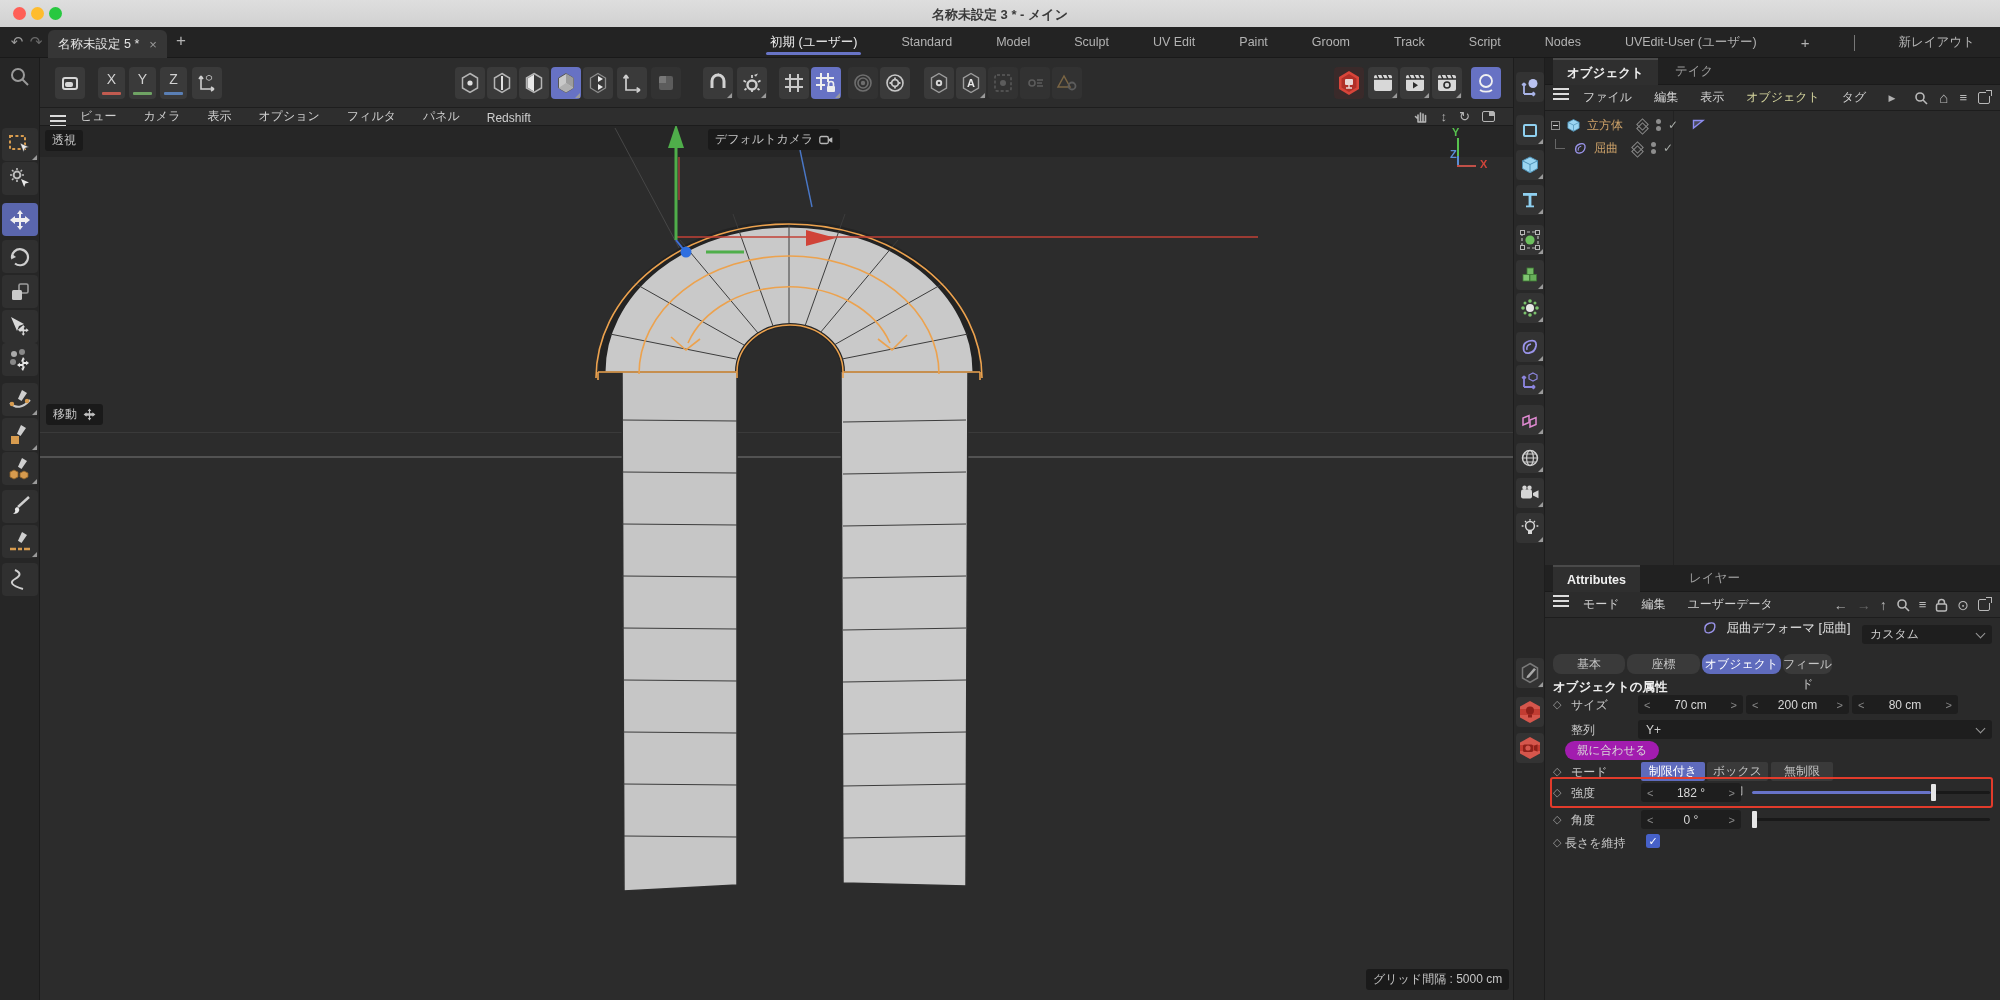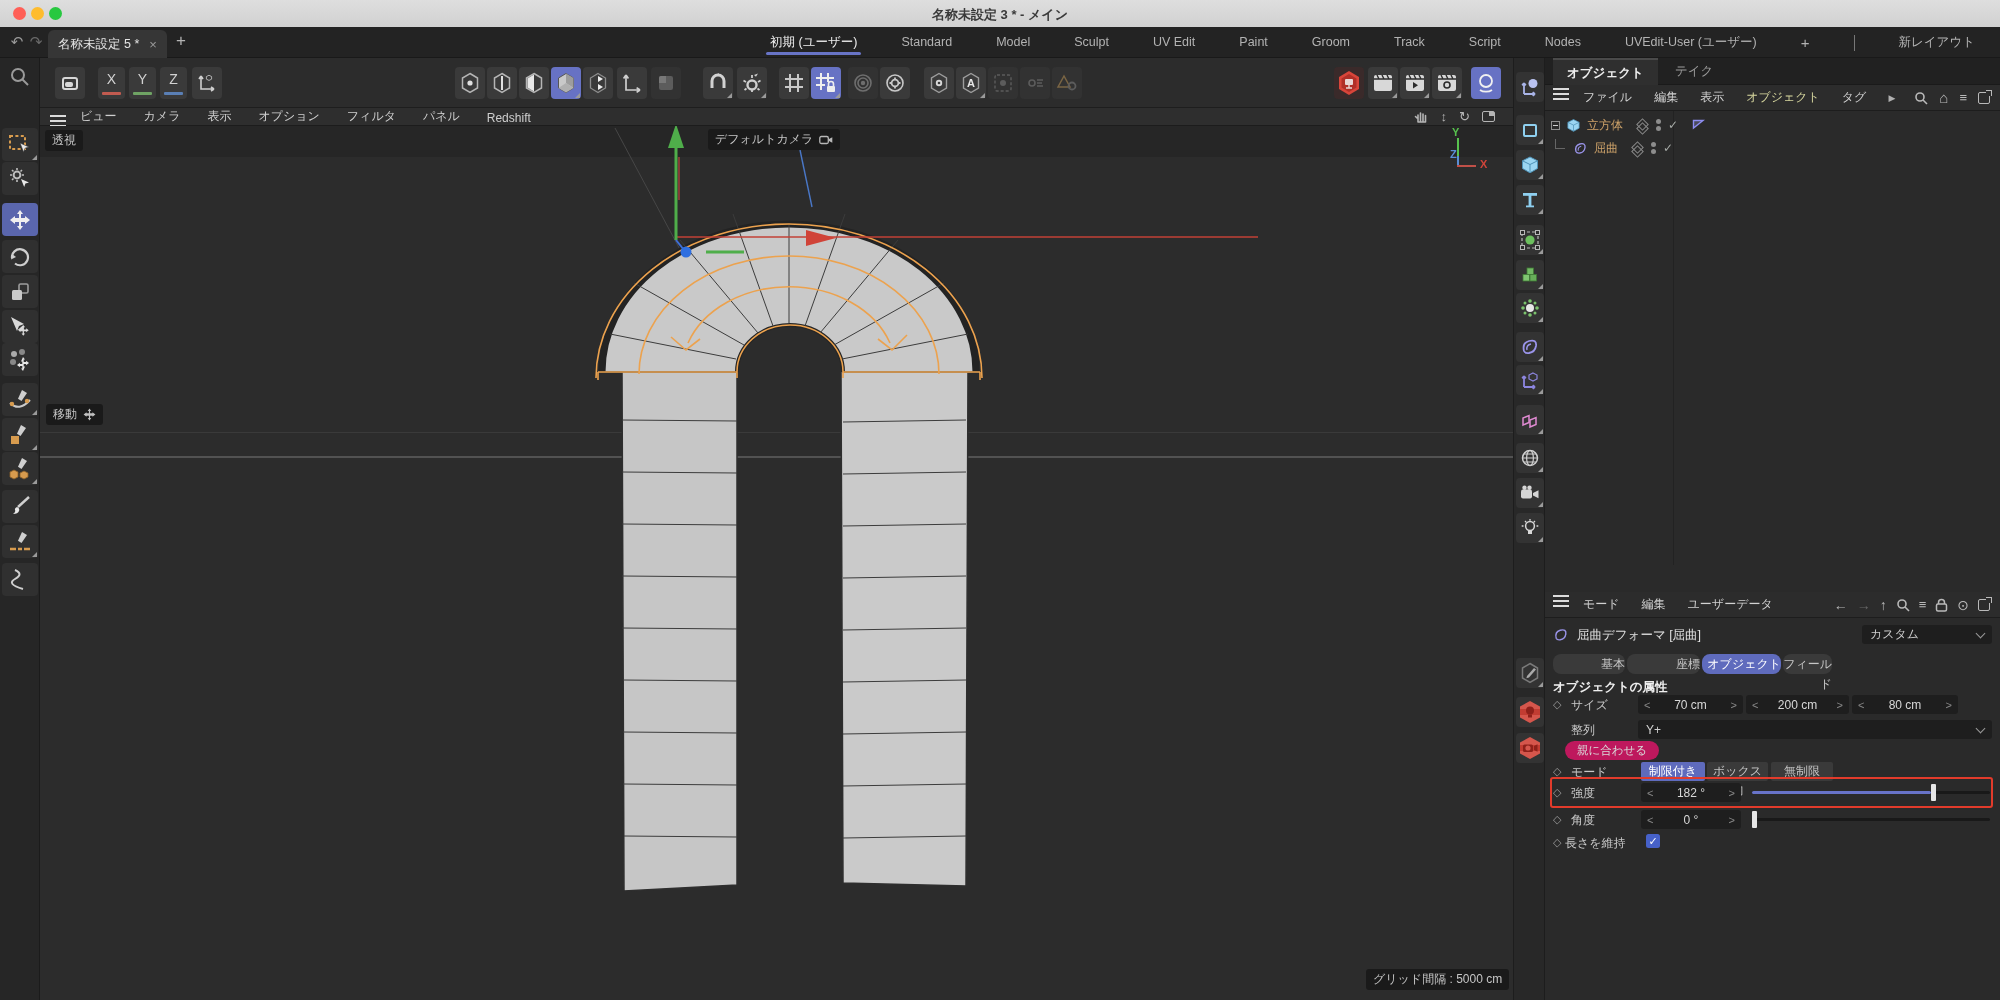--- a/index.html
+++ b/index.html
@@ -58,29 +58,29 @@
   .objname{font-size:12px;color:#cda269;}
   .stack{width:11px;height:11px;position:relative;}
   .stack::before,.stack::after{content:"";position:absolute;width:7px;height:7px;border:1.4px solid #8a8a8a;transform:rotate(45deg);}
   .stack::before{left:1px;top:0;}
   .stack::after{left:1px;top:4px;}
   .dotcol{display:flex;flex-direction:column;gap:2px;}
   .dot{width:5px;height:5px;border-radius:50%;background:#8d8d8d;}
   .chk{color:#a8aca8;font-size:12px;}
   
   .attr{left:0;top:507px;width:455px;height:435px;background:#2a2a2a;}
-  .sectab{position:absolute;height:20px;background:#3a3a3a;color:#c6c6c6;font-size:12px;text-align:right;line-height:20px;border-radius:8px;}
+  .sectab{position:absolute;height:20px;background:#3a3a3a;color:#c6c6c6;font-size:12px;text-align:center;line-height:20px;border-radius:8px;}
   .sectab.active{background:#5f6bbd;color:#fff;}
   .alabel{font-size:12px;color:#c9c9c9;white-space:nowrap;}
   .dia{font-size:11px;color:#9a9a9a;}
   .vfield{position:absolute;height:19px;background:#1e1e1e;border-radius:3px;display:flex;align-items:center;justify-content:space-between;padding:0 6px;color:#d8d8d8;font-size:12px;}
   .vfield .stp{color:#8a8a8a;font-size:11px;}
   .dropdown{position:absolute;height:19px;background:#1e1e1e;border-radius:3px;display:flex;align-items:center;padding:0 8px;color:#d0d0d0;font-size:12px;}
   .caret{width:7px;height:7px;border-right:1.6px solid #9a9a9a;border-bottom:1.6px solid #9a9a9a;transform:rotate(45deg);margin-left:auto;margin-top:-3px;}
-  .pillbtn{position:absolute;height:19px;background:#be185d;border-radius:10px;color:#d8d8d8;font-size:11.5px;display:flex;align-items:center;padding:0 12px;}
+  .pillbtn{position:absolute;height:19px;background:#a21caf;border-radius:10px;color:#d8d8d8;font-size:11.5px;display:flex;align-items:center;padding:0 12px;}
   .seg{position:absolute;height:19px;background:#3a3a3a;border-radius:2px;color:#c4c4c4;font-size:12px;text-align:center;line-height:19px;}
   .seg.active{background:#5f6bbd;color:#fff;}
   .slider{position:absolute;height:17px;}
   .slider .track{position:absolute;left:0;right:0;top:7px;height:3px;background:#191919;border-radius:2px;}
   .slider .fill{position:absolute;left:0;top:7px;height:3px;background:#6873c8;border-radius:2px;}
   .slider .handle{position:absolute;top:0;width:5px;height:17px;background:#e6e6e6;border-radius:1px;}
   .checkbox{position:absolute;width:14px;height:14px;background:#4661c9;border-radius:2.5px;color:#fff;font-size:11px;text-align:center;line-height:14px;}
   .redbox{position:absolute;border:2.5px solid #e23b2b;border-radius:3px;z-index:40;}
   
   .lstrip{left:0;top:58px;width:40px;height:942px;background:#262626;border-right:1px solid #1b1b1b;}
@@ -699,20 +699,24 @@
         <div class="stack" style="margin-left:14px;"></div>
         <div class="dotcol" style="margin-left:8px;">
             <div class="dot"></div>
             <div class="dot"></div>
           </div>
         <span class="chk" style="margin-left:7px;">✓</span>
       </div>
     </div>
 
     <div class="abs attr">
+      <div class="abs ptabrow" style="top:0;">
+        <div class="ptab active" style="left:8px;">Attributes</div>
+        <div class="ptab" style="left:130px;">レイヤー</div>
+      </div>
       <div class="abs pmenurow" style="top:27px;">
         <div style="margin:0 14px 0 8px;">
             <div class="burger"></div>
           </div>
         <div class="mi">モード</div>
         <div class="mi">編集</div>
         <div class="mi">ユーザーデータ</div>
         <div style="position:absolute;right:10px;display:flex;gap:9px;align-items:center;">
           <span class="micon" style="font-size:14px;">←</span>
           <span class="micon" style="font-size:14px;color:#686868;">→</span>
@@ -726,21 +730,21 @@
             <rect x="1.5" y="6" width="10" height="7" rx="1.5" stroke="#b9b9b9" stroke-width="1.5" fill="none"></rect>
             <path d="M3.5,6 V4.5 a3,3 0 0 1 6,0 V6" stroke="#b9b9b9" stroke-width="1.5" fill="none"></path>
           </svg>
           <span class="micon" style="font-size:14px;">⊙</span>
           <div style="width:12px;height:12px;border:1.6px solid #b9b9b9;border-radius:2px;position:relative;">
               <div style="position:absolute;right:-3px;top:-3px;width:6px;height:6px;background:#2c2c2c;border-top:1.6px solid #b9b9b9;border-right:1.6px solid #b9b9b9;"></div>
             </div>
         </div>
       </div>
 
-      <div class="abs" style="left:0;top:57px;width:455px;height:26px;display:flex;align-items:center;">
+      <div class="abs" style="left:0;top:50px;width:455px;height:26px;display:flex;align-items:center;justify-content:center;">
         <svg width="16" height="16" viewBox="0 0 20 20" style="margin-left:8px;">
           <path d="M4,14 Q2,6 9,4 Q17,2 16,9 Q15,15 9,16 Q5,16.5 4,14 Z" stroke="#9a94ea" stroke-width="1.8" fill="none"></path>
         </svg>
         <span style="margin-left:8px;font-size:12.5px;color:#e0e0e0;">屈曲デフォーマ [屈曲]</span>
       </div>
       <div class="dropdown" style="left:317px;top:60px;width:130px;">
         <span>カスタム</span>
         <div class="caret"></div>
       </div>
 

